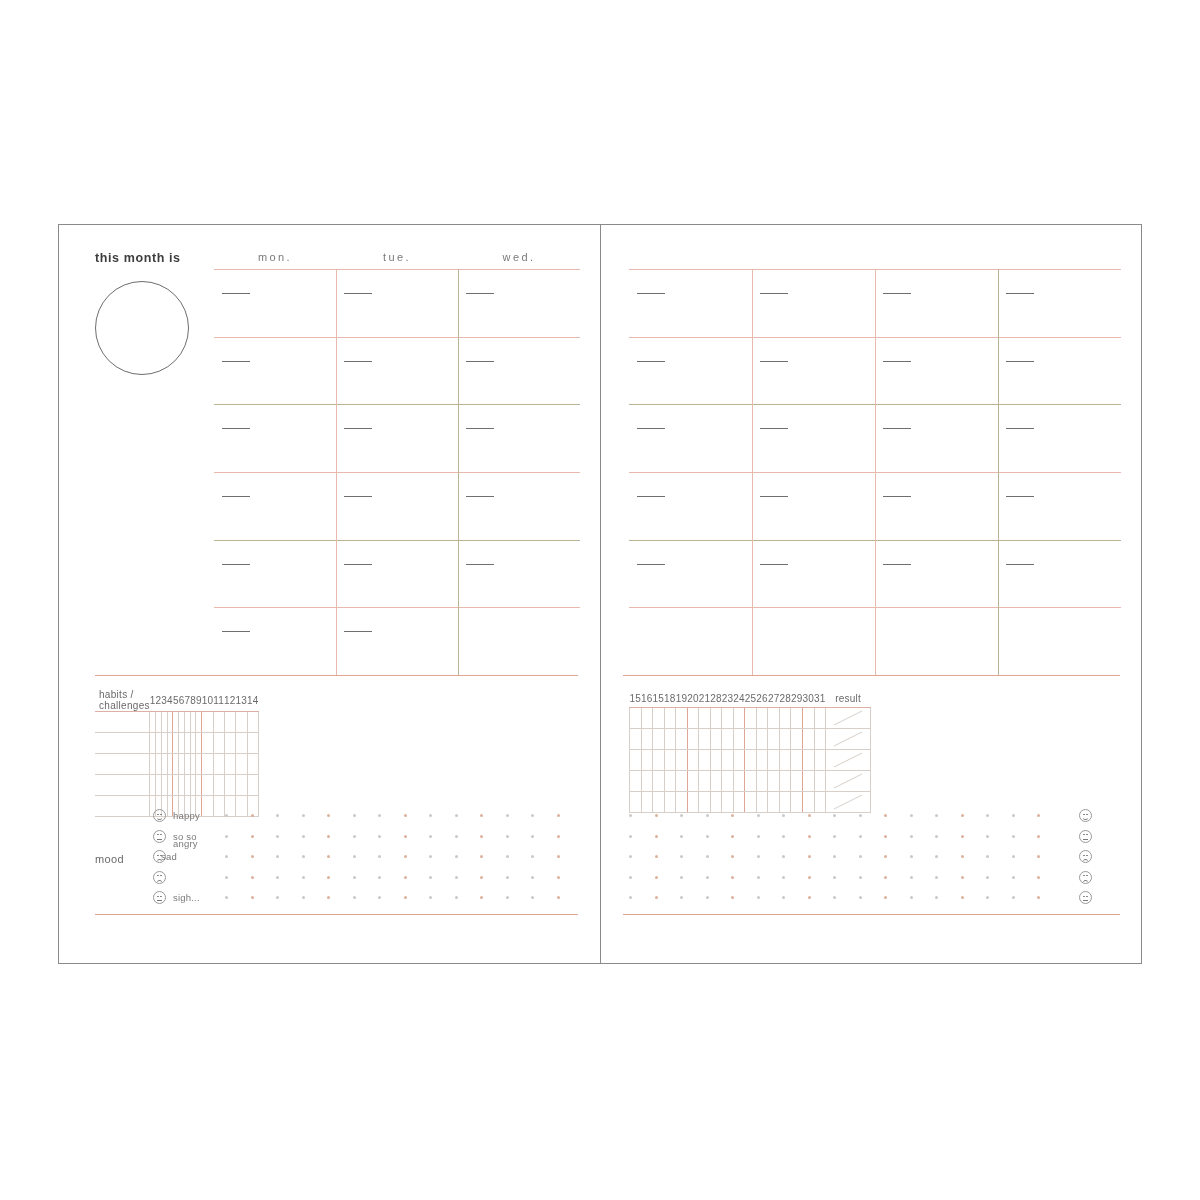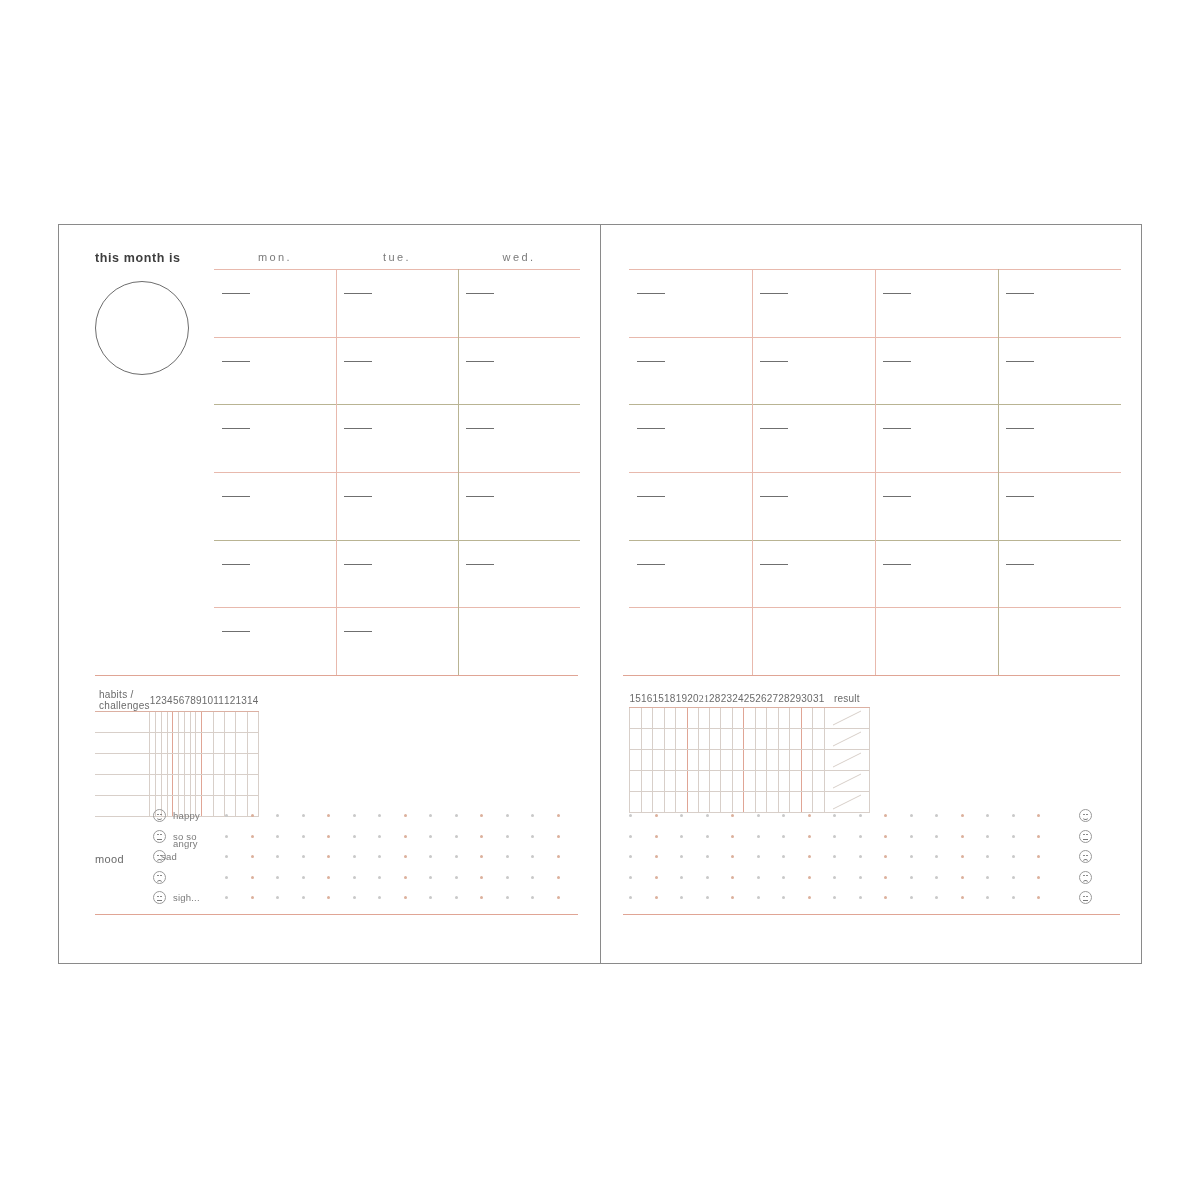--- a/index.html
+++ b/index.html
@@ -521,21 +521,21 @@
     <div id="habits-right-wrap" style="position:absolute; left:28px; top:464px;">
       <table class="habits" id="habits-right">
           <thead>
             <tr>
               <th style="width: 25.5px;">15</th>
               <th style="width: 25.5px;">16</th>
               <th style="width: 25.5px;">15</th>
               <th style="width: 25.5px;">18</th>
               <th style="width: 25.5px;">19</th>
               <th style="width: 25.5px;">20</th>
-              <th style="width: 25.5px; font-family: Liberation Serif, serif;">21</th>
+              <th style="width: 25.5px;">21</th>
               <th style="width: 25.5px;">28</th>
               <th style="width: 25.5px;">23</th>
               <th style="width: 25.5px;">24</th>
               <th style="width: 25.5px;">25</th>
               <th style="width: 25.5px;">26</th>
               <th style="width: 25.5px;">27</th>
               <th style="width: 25.5px;">28</th>
               <th style="width: 25.5px;">29</th>
               <th style="width: 25.5px;">30</th>
               <th style="width: 25.5px;">31</th>

